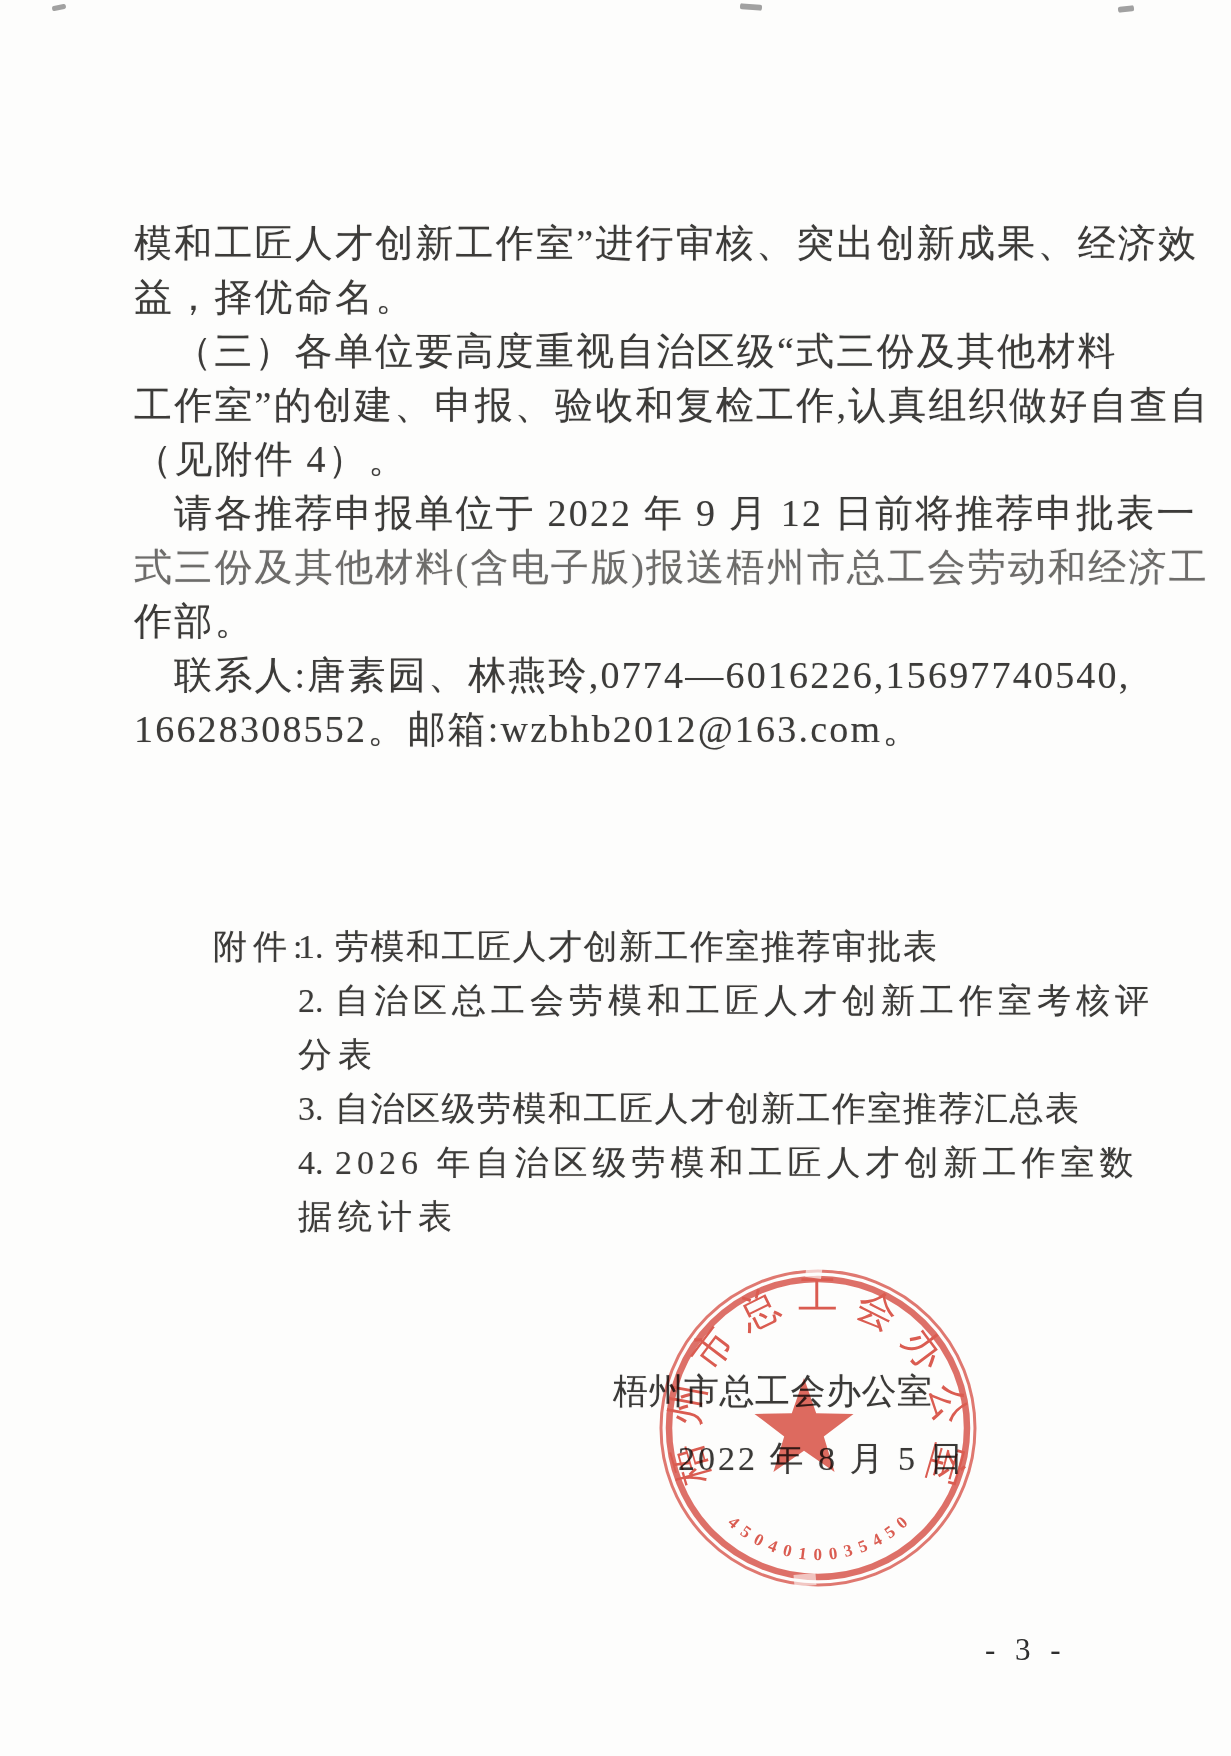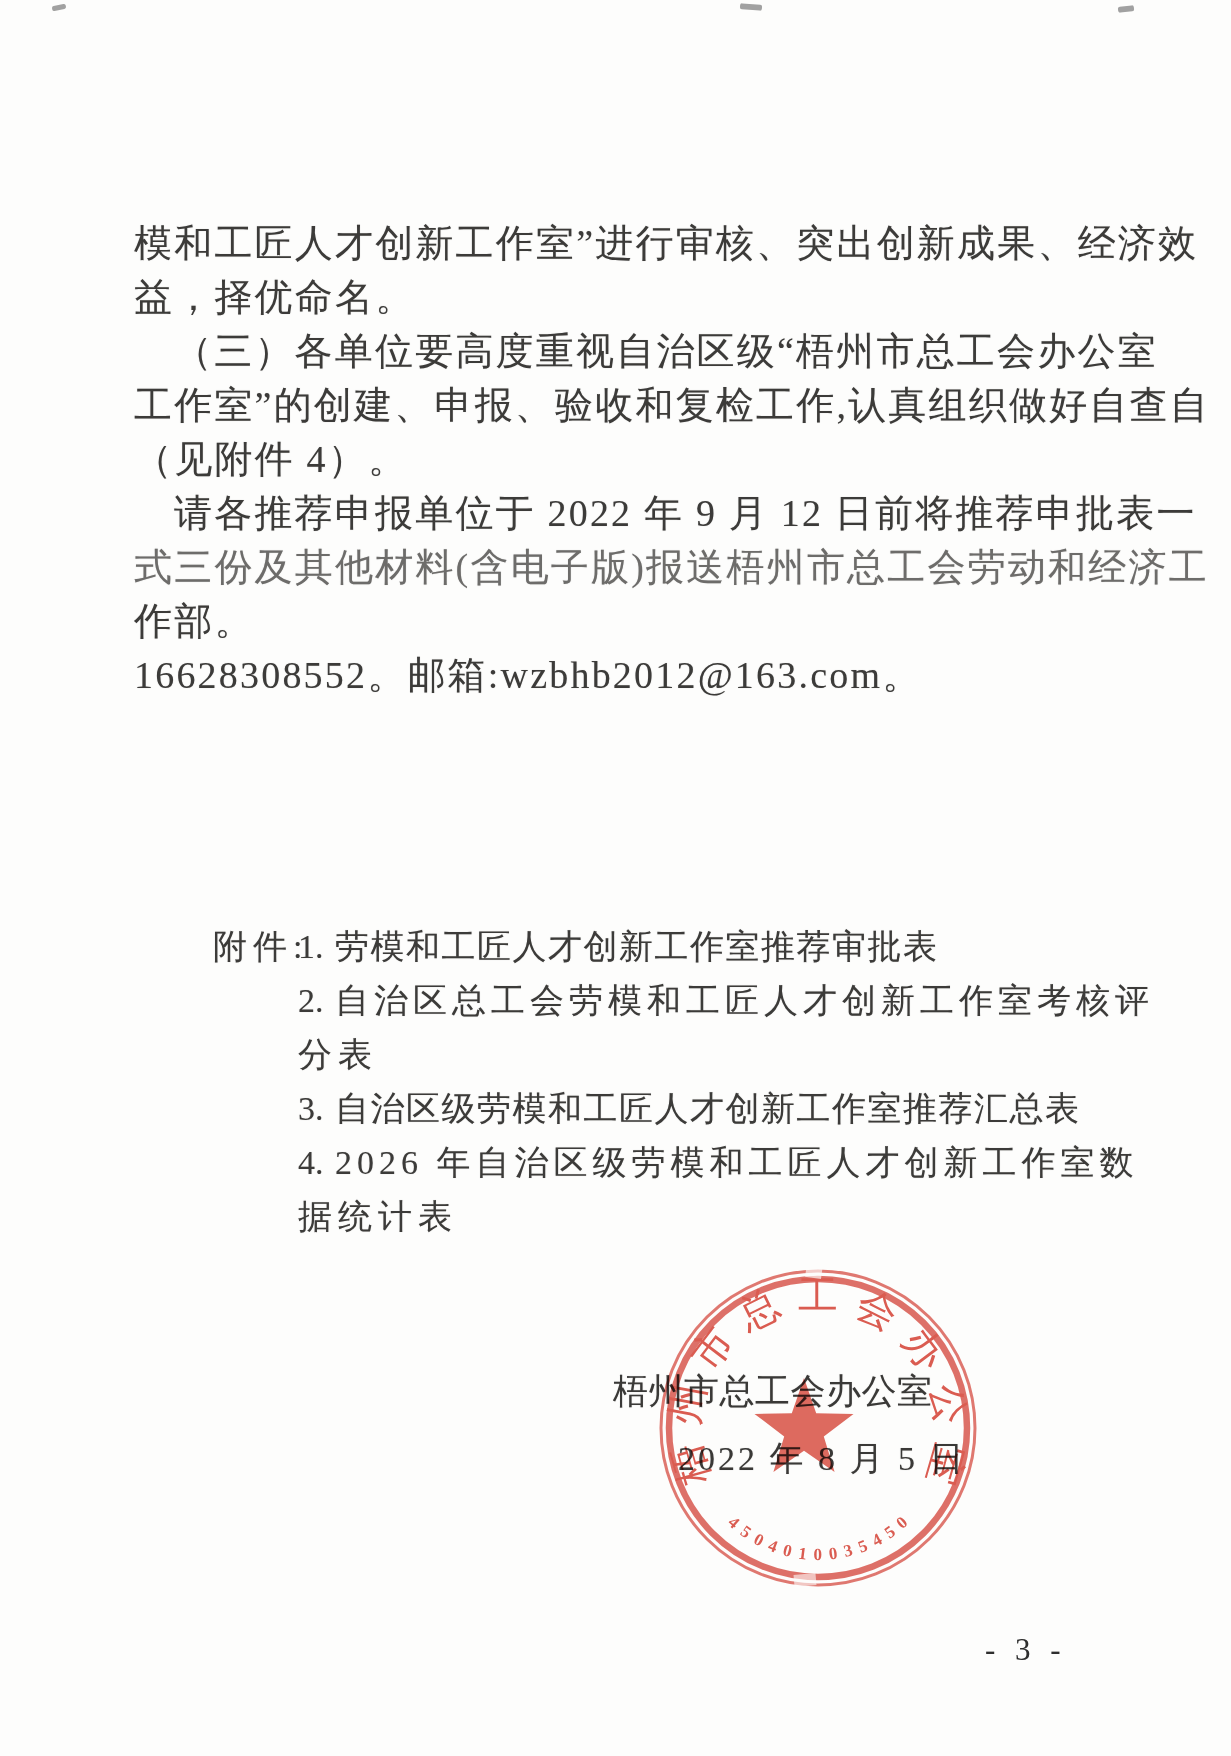--- a/index.html
+++ b/index.html
@@ -121,26 +121,27 @@
 
 <div class="page">
 
   <div class="speck s1"></div>
   <div class="speck s2"></div>
   <div class="speck s3"></div>
 
   <div class="body-text">
     <span class="body-line">模和工匠人才创新工作室”进行审核、突出创新成果、经济效</span>
     <span class="body-line">益，择优命名。</span>
-    <span class="body-line ind">（三）各单位要高度重视自治区级“梧州市总工会办公室</span>
+    <span class="body-line ind">（三）各单位要高度重视自治区级“式三份及其他材料</span>
     <span class="body-line">工作室”的创建、申报、验收和复检工作,认真组织做好自查自</span>
     <span class="body-line">（见附件 4）。</span>
     <span class="body-line ind">请各推荐申报单位于 2022 年 9 月 12 日前将推荐申批表一</span>
     <span class="body-line faint">式三份及其他材料(含电子版)报送梧州市总工会劳动和经济工</span>
     <span class="body-line">作部。</span>
+    <span class="body-line ind">联系人:唐素园、林燕玲,0774—6016226,15697740540,</span>
     <span class="body-line">16628308552。邮箱:wzbhb2012@163.com。</span>
   </div>
 
   <div class="attachments">
     <div class="att-row">
       <span class="att-label">附件:</span><span class="att-num">1.</span><span class="att-item-text">劳模和工匠人才创新工作室推荐审批表</span>
     </div>
     <div class="att-row">
       <span class="att-spacer"></span><span class="att-num">2.</span><span class="att-item-text wide">自治区总工会劳模和工匠人才创新工作室考核评</span>
     </div>

